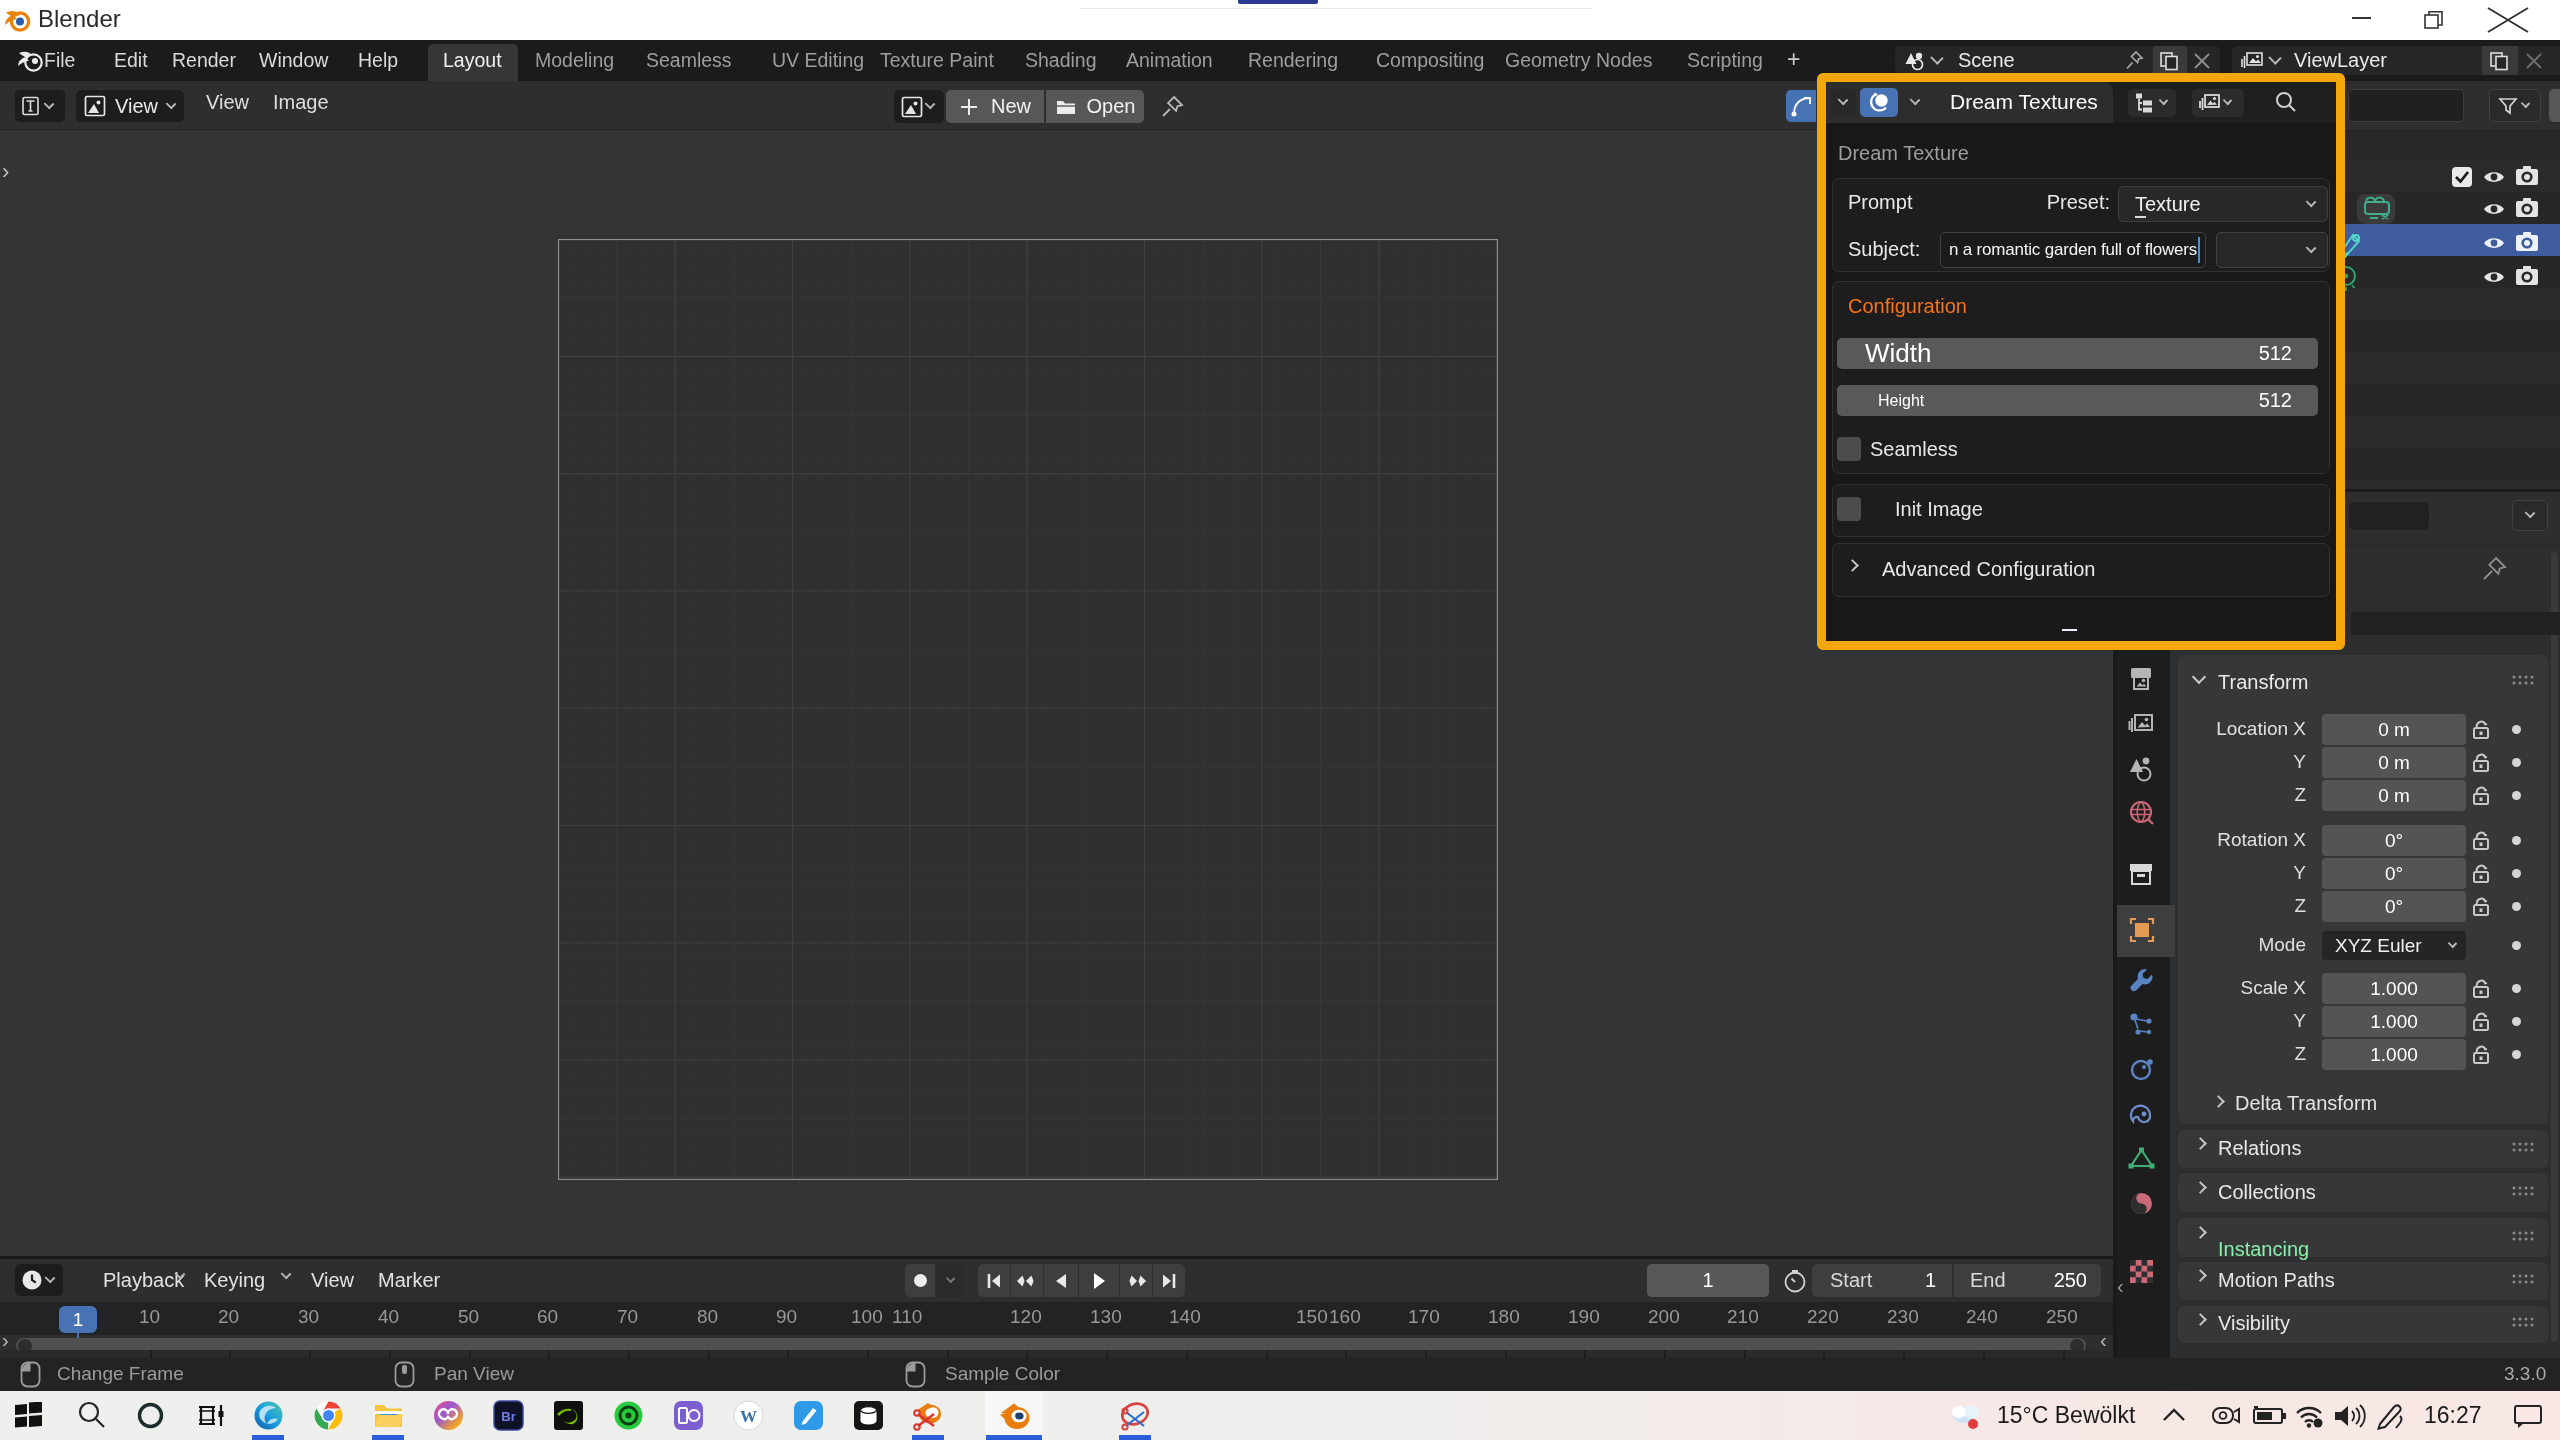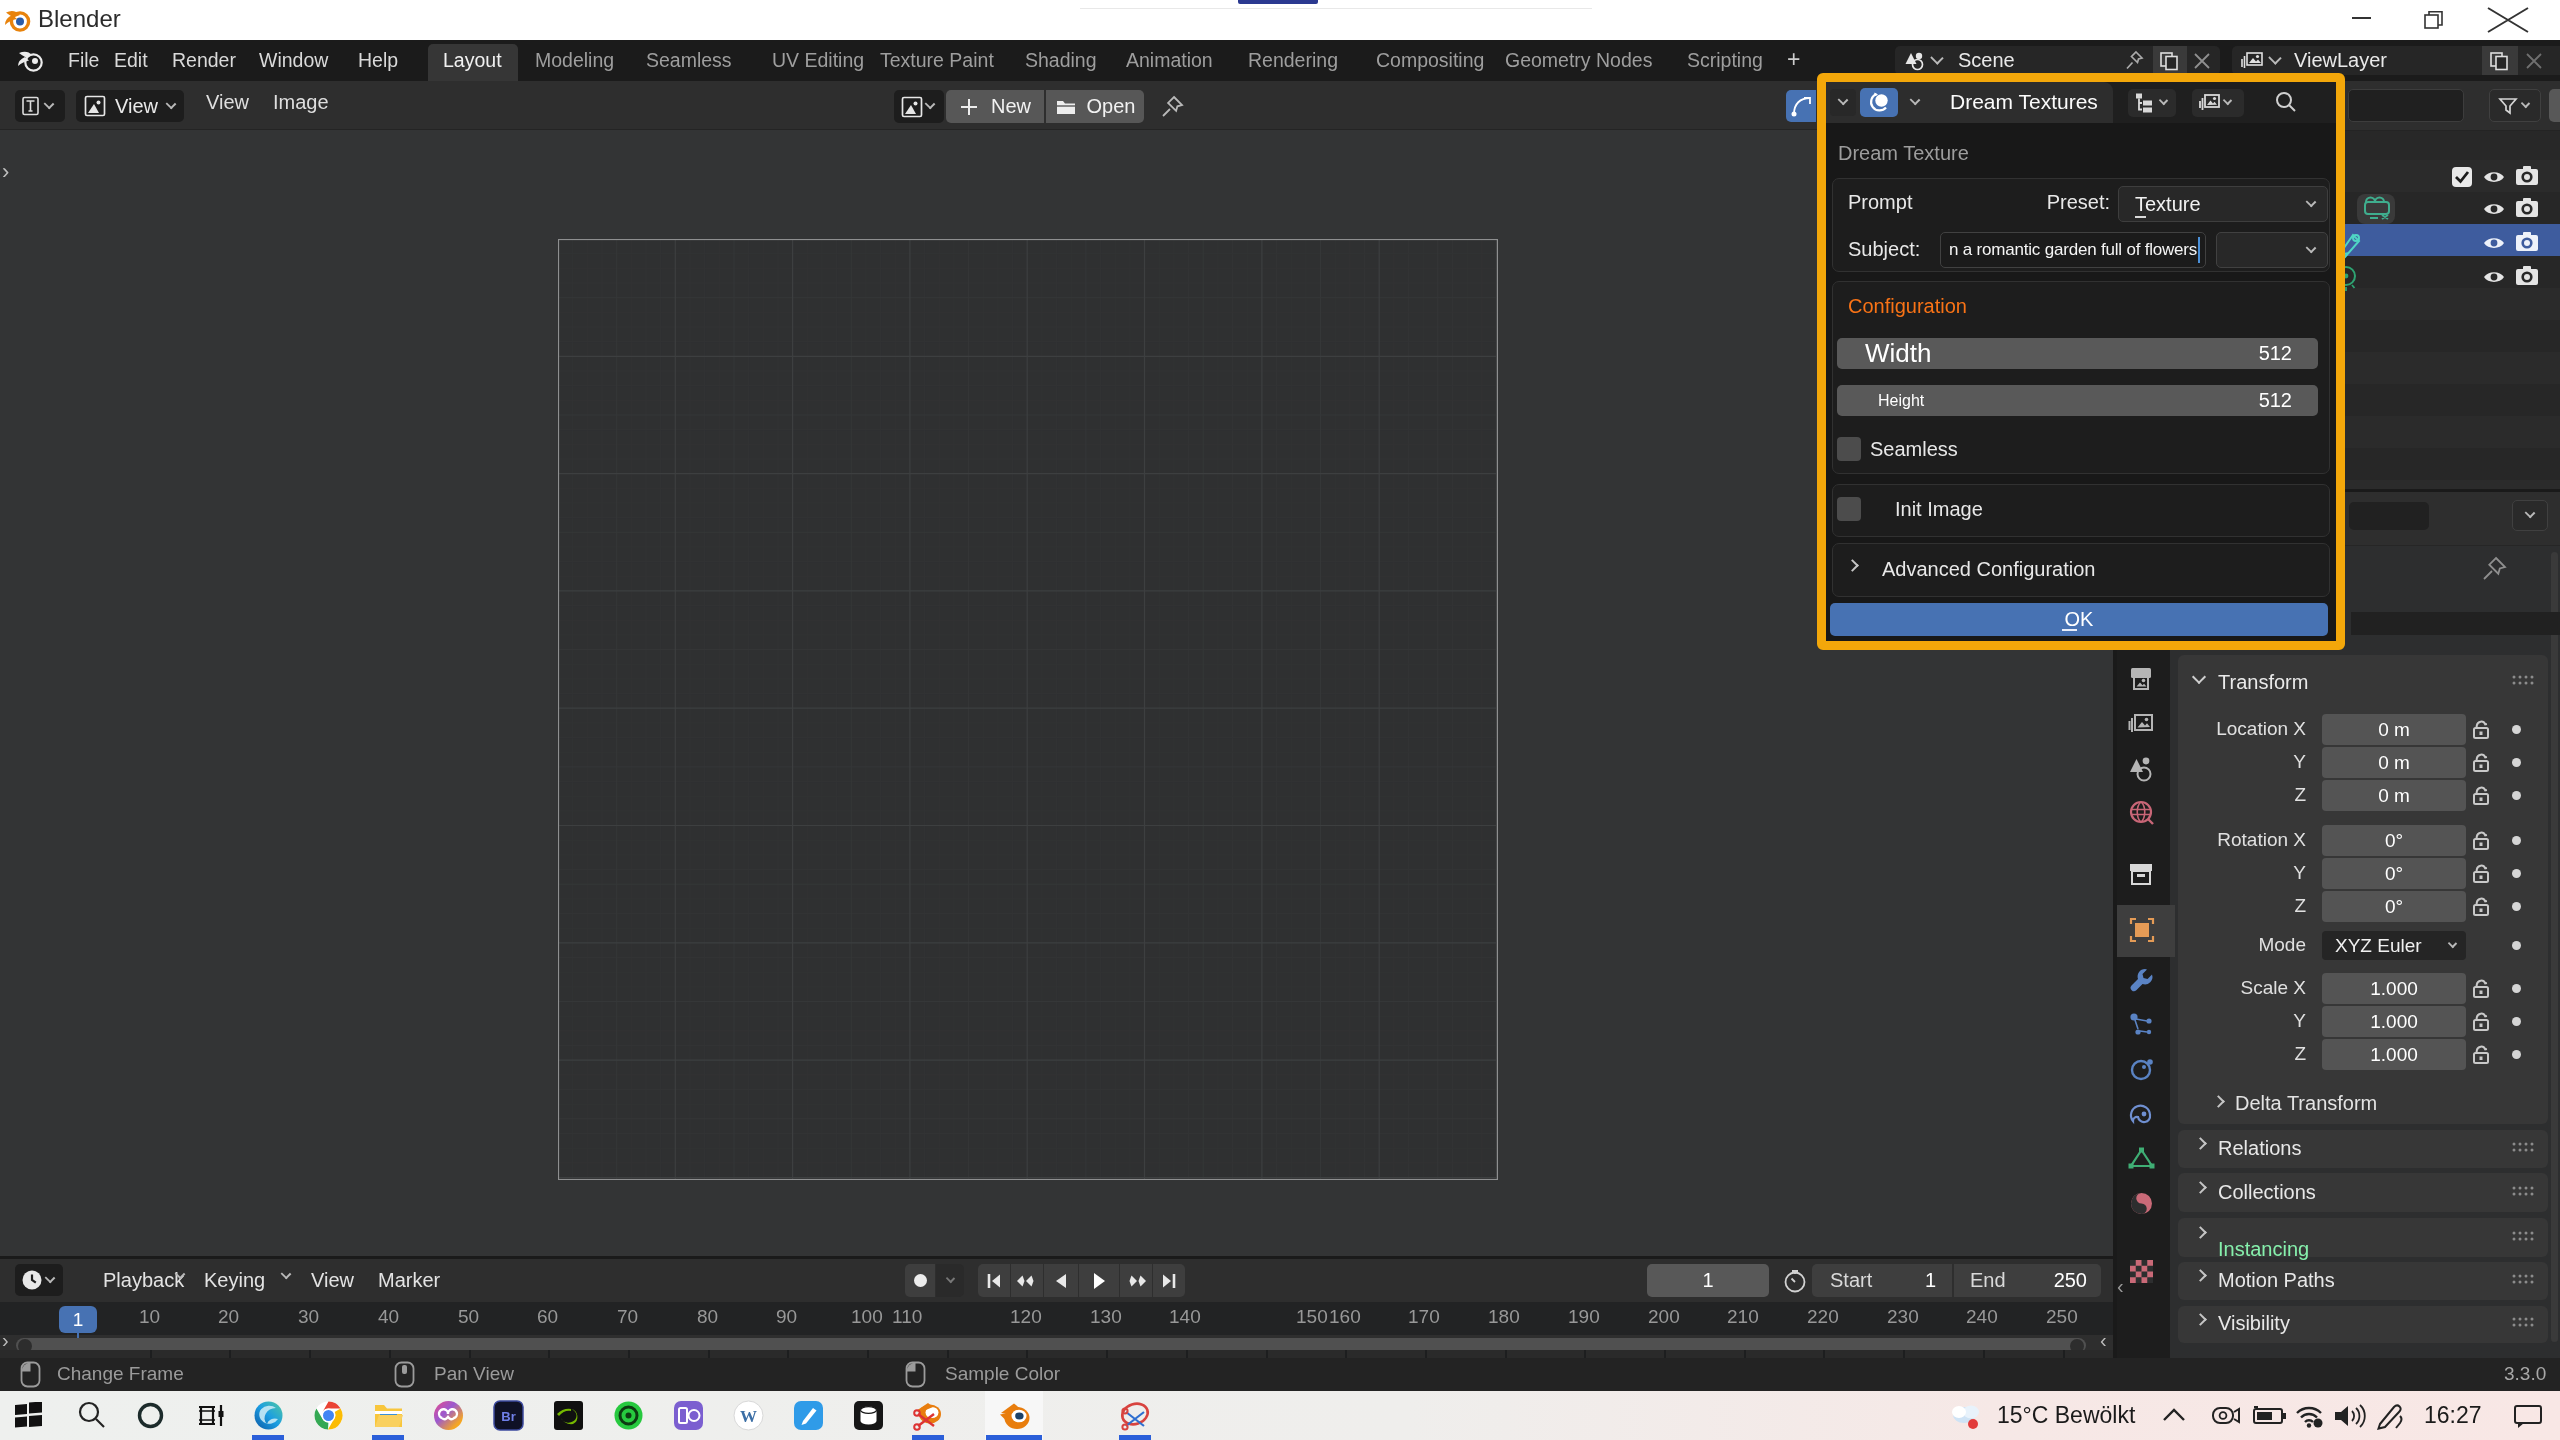--- a/index.html
+++ b/index.html
@@ -39,21 +39,21 @@
 </div>
 
 <div class="abs" style="left:0;top:40px;width:2560px;height:41px;background:#1b1b1b">
   <svg class="abs" style="left:17px;top:8px" width="27" height="25" viewBox="0 0 27 25">
     <circle cx="16.5" cy="14.5" r="8.2" fill="none" stroke="#ececec" stroke-width="2.2"></circle>
     <circle cx="18" cy="13" r="3" fill="#ececec"></circle>
     <path d="M2 5 q8 -3.5 13 2 l-6 2.5 q-4 -2 -7 -4.5 Z" fill="#ececec"></path>
     <path d="M1 18 q0 -6 7 -9 l4 3.5 q-6 1 -11 5.5 Z" fill="#ececec"></path>
   </svg>
   <div class="abs" style="left:0;top:0;height:41px;font-size:19.5px;color:#dadada">
-    <span class="abs" style="left:68px;top:9px">File</span>
+    <span class="abs" style="left:44px;top:9px">File</span>
     <span class="abs" style="left:114px;top:9px">Edit</span>
     <span class="abs" style="left:172px;top:9px">Render</span>
     <span class="abs" style="left:259px;top:9px">Window</span>
     <span class="abs" style="left:358px;top:9px">Help</span>
   </div>
   <div class="abs" style="left:428px;top:4px;width:90px;height:37px;background:#363636;border-radius:5px 5px 0 0"></div>
   <div class="abs" style="left:0;top:0;height:41px;font-size:19.5px;color:#9e9e9e">
     <span class="abs" style="left:443px;top:9px;color:#f1f1f1">Layout</span>
     <span class="abs" style="left:535px;top:9px">Modeling</span>
     <span class="abs" style="left:646px;top:9px">Seamless</span>
@@ -782,21 +782,20 @@
   <span class="abs" style="left:44px;top:356px;font-size:20px;color:#e8e8e8">Seamless</span>
 
   <div class="abs" style="left:6px;top:402px;width:498px;height:53px;background:#1d1d1d;border:1px solid #313131;border-radius:7px"></div>
   <div class="abs" style="left:11px;top:415px;width:24px;height:24px;background:#4c4c4c;border-radius:4px"></div>
   <span class="abs" style="left:69px;top:416px;font-size:20px;color:#e8e8e8">Init Image</span>
 
   <div class="abs" style="left:6px;top:461px;width:498px;height:54px;background:#1d1d1d;border:1px solid #313131;border-radius:7px"></div>
   <span class="chev" style="position:absolute;left:22px;top:484px;border-color:#c5c5c5;transform:rotate(-45deg);width:9px;height:9px"></span>
   <span class="abs" style="left:56px;top:476px;font-size:20px;color:#e8e8e8">Advanced Configuration</span>
 
-  <div class="abs" style="left:4px;top:521px;width:498px;height:33px;background:#4772b3;border-radius:5px;text-align:center;line-height:33px;font-size:20px;color:#fff">OK</div>
   <div class="abs" style="left:236px;top:547px;width:15px;height:2px;background:#e8eefb"></div>
 
 </div>
 
 <div class="abs" style="left:0;top:1391px;width:2560px;height:49px;background:linear-gradient(90deg,#eef0ee 0%,#efeeec 55%,#f6e8e6 78%,#f8e7e5 100%)">
   <div class="abs" style="left:14px;top:11px;width:30px;height:28px">
       <svg width="30" height="28" viewBox="0 0 30 28">
         <g fill="#111">
           <rect x="1" y="3" width="12" height="10" transform="skewY(-4)"></rect>
           <rect x="15" y="1.5" width="13" height="11" transform="skewY(-4)"></rect>

